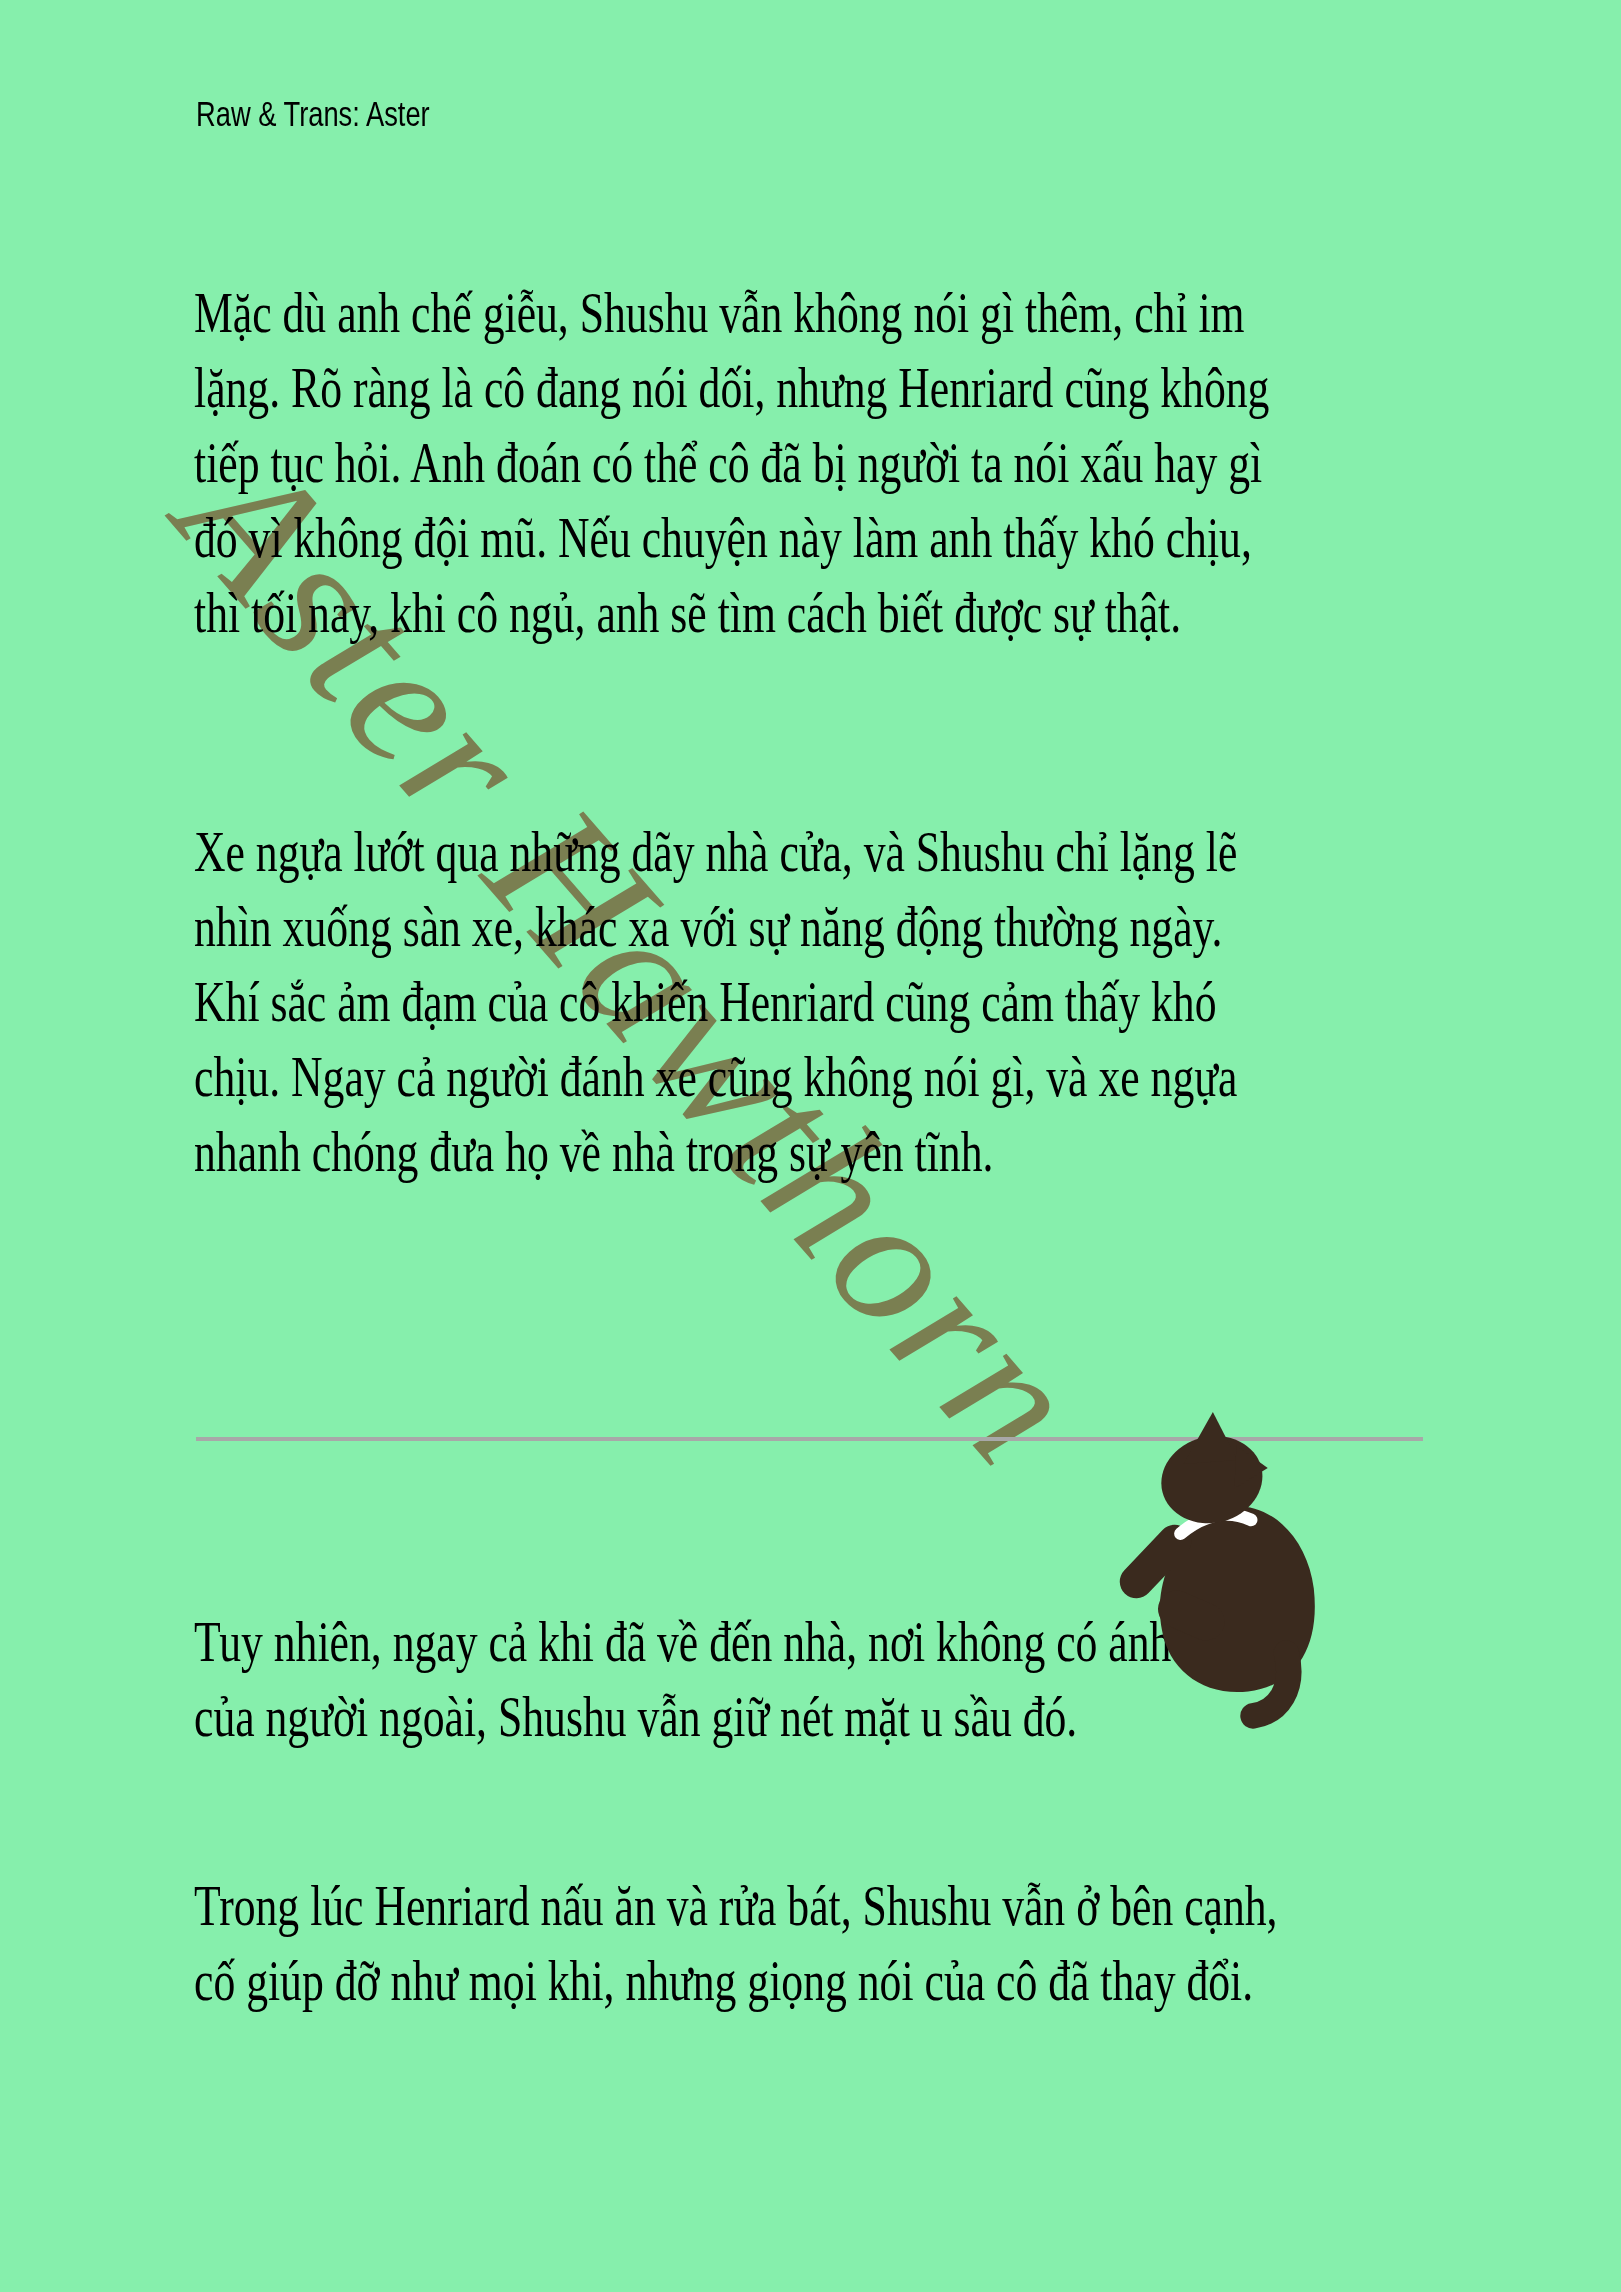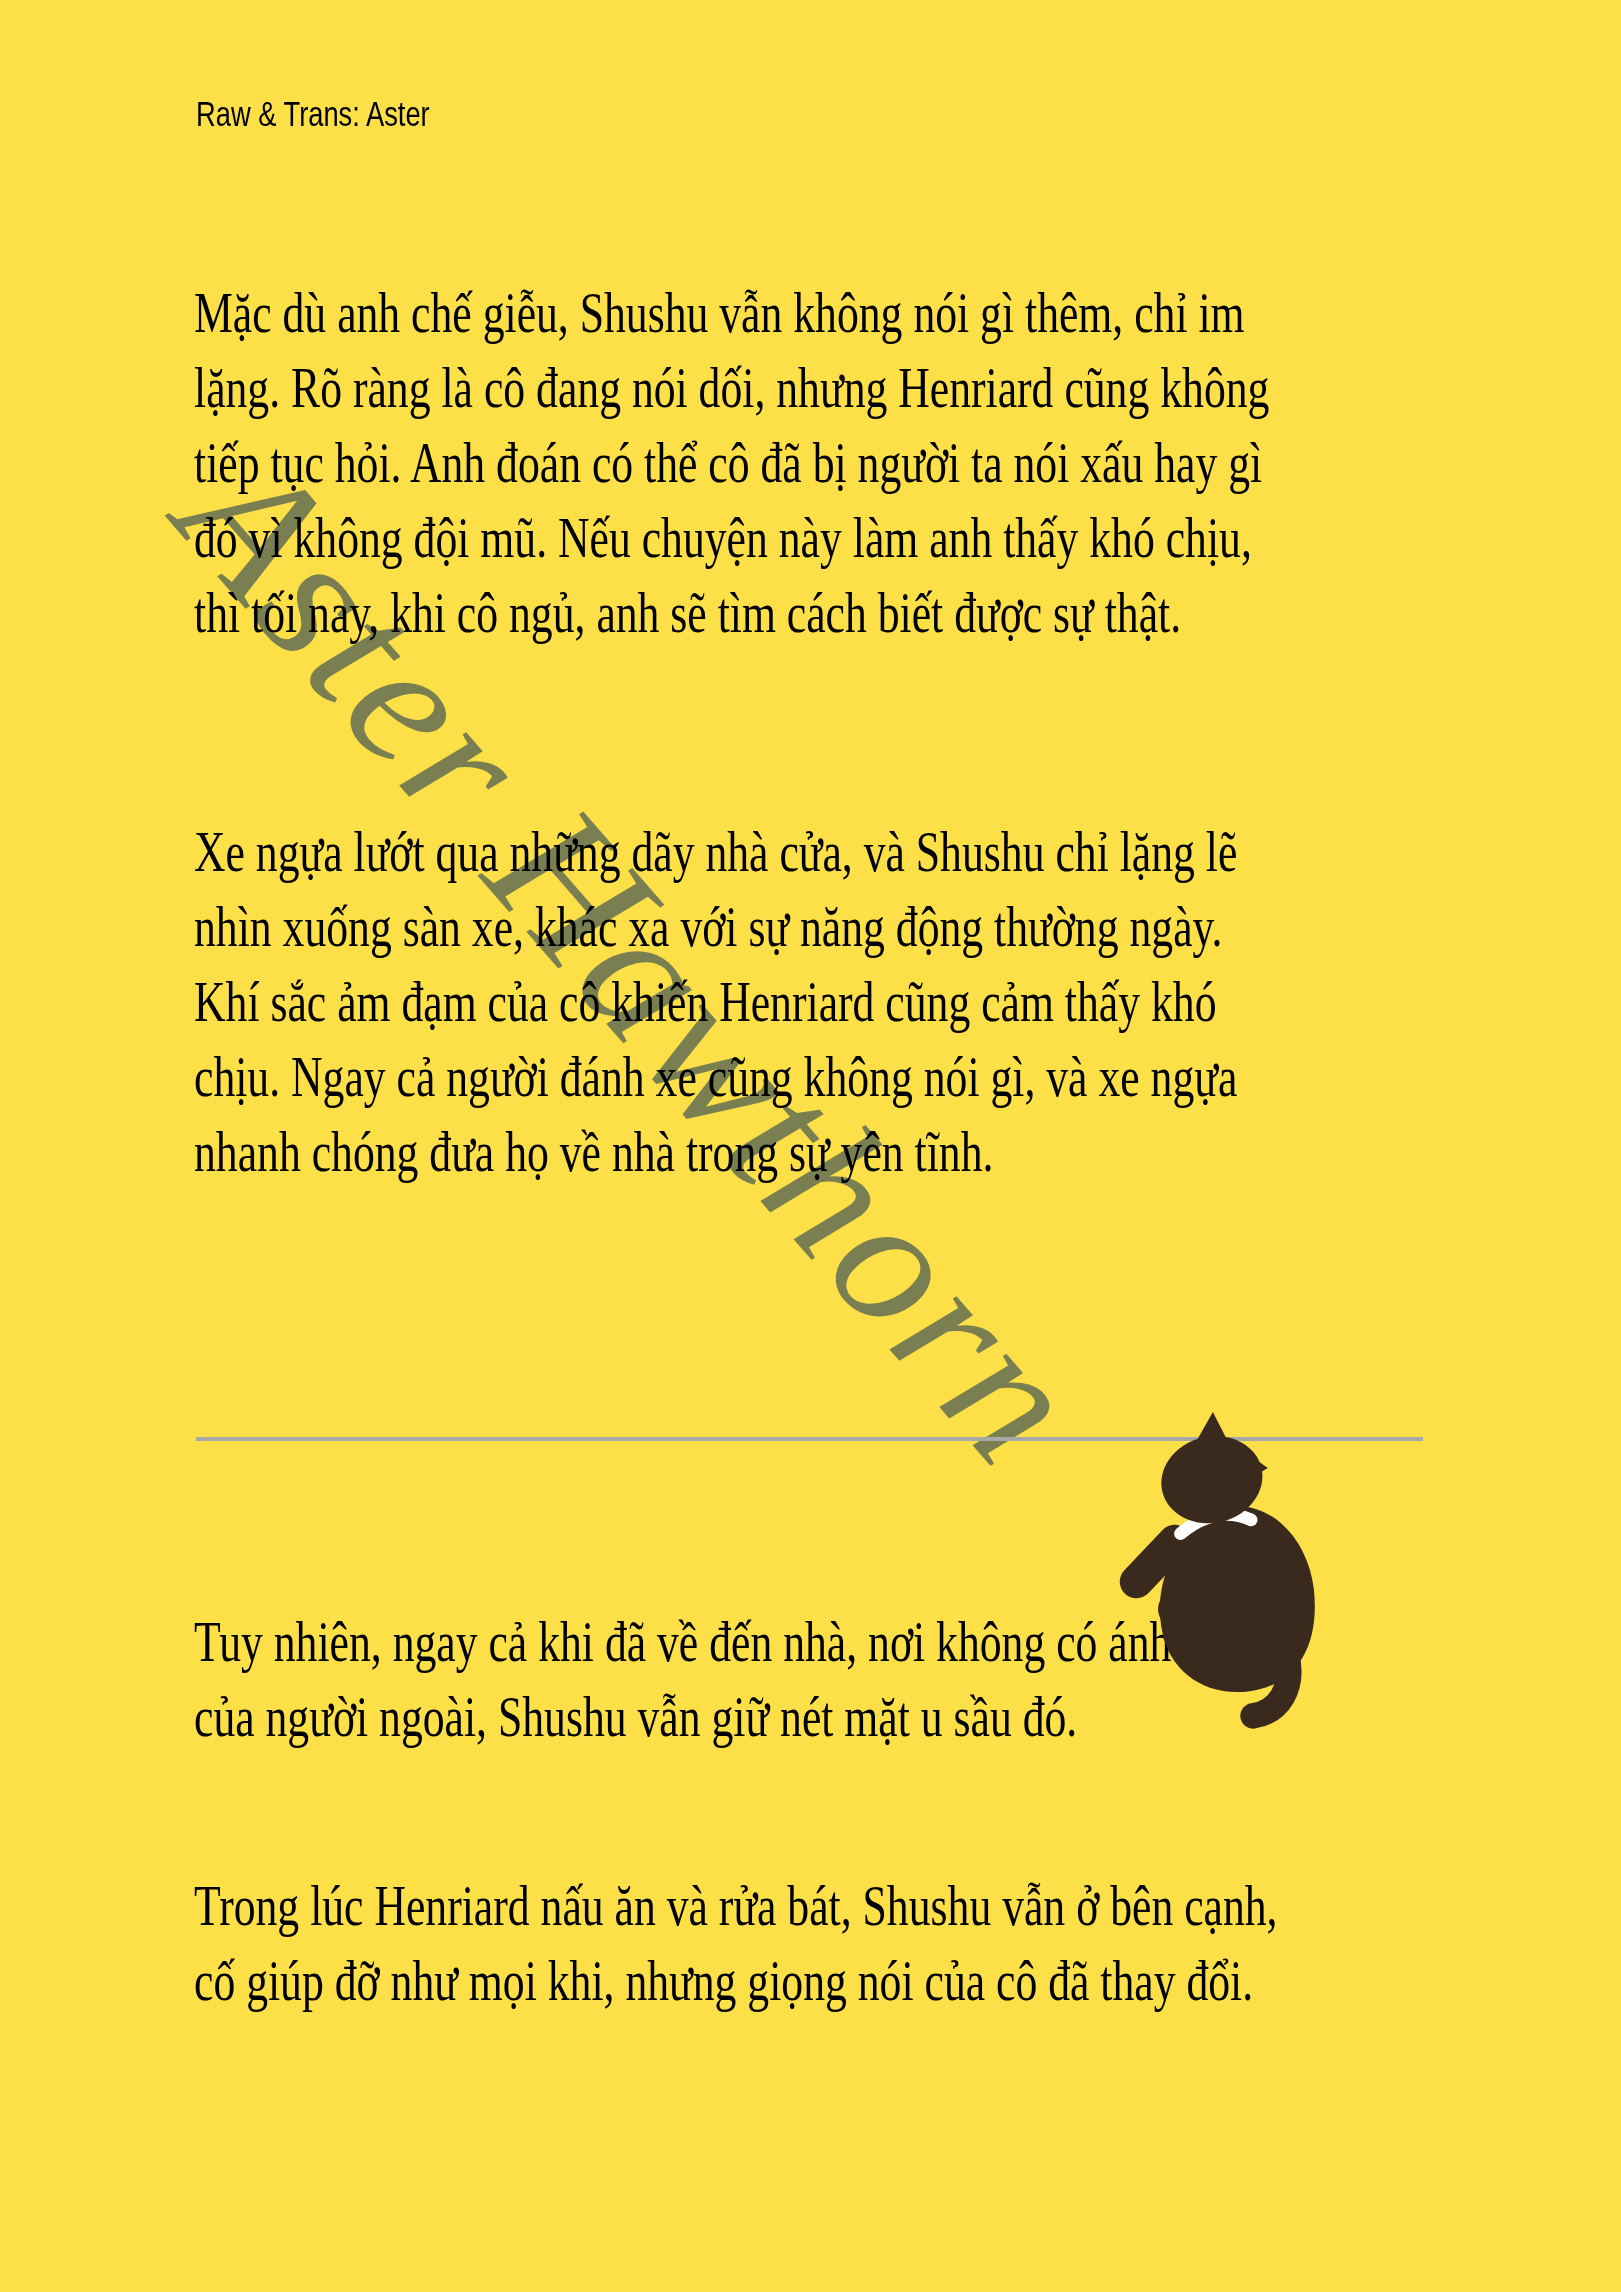--- a/index.html
+++ b/index.html
@@ -3,21 +3,21 @@
 <meta charset="utf-8">
 <style>
   html,body{margin:0;padding:0;}
   body{
     width:1621px;height:2293px;
     background:#ffffff;
     position:relative;
     overflow:hidden;
     font-family:"Liberation Serif",serif;
   }
-  .page{position:absolute;inset:0;background:#fde047;}
+  .page{position:absolute;inset:0;background:#86efac;}
 
   
   .credit{
     position:absolute;left:196px;top:92px;
     font-family:"Liberation Sans",sans-serif;
     font-size:35px;line-height:43px;color:#000;
     transform:scaleX(0.78);transform-origin:0 0;
     white-space:nowrap;z-index:2;
   }
 

